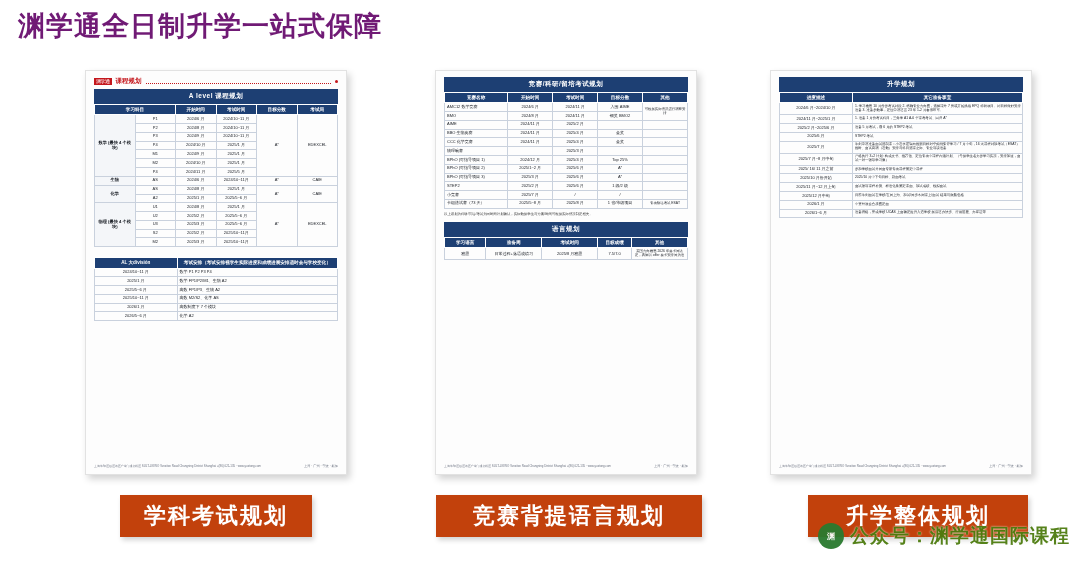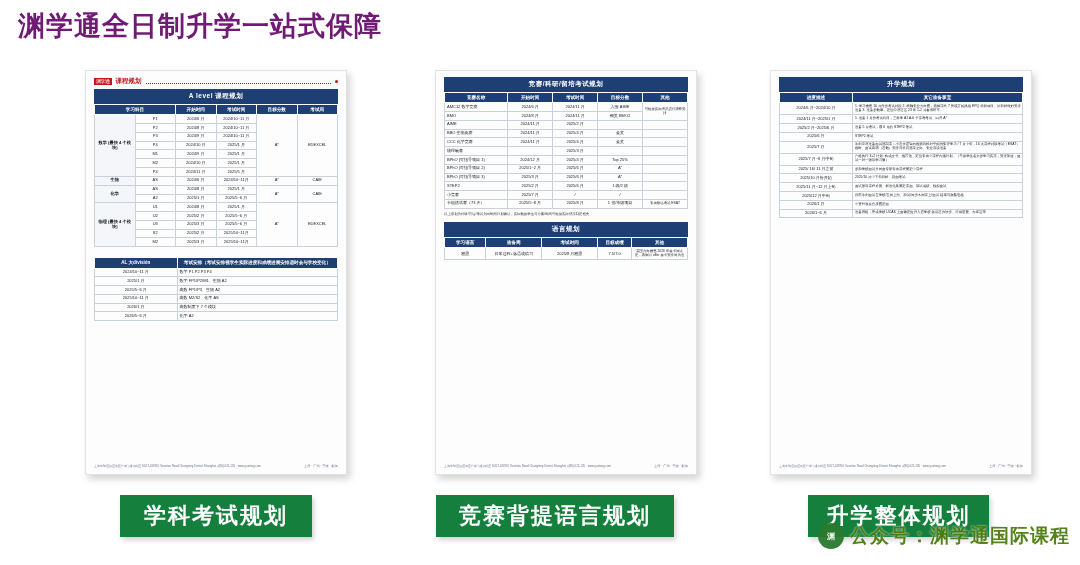--- a/index.html
+++ b/index.html
@@ -122,21 +122,21 @@
     display: flex;
     justify-content: space-between;
     align-items: flex-end;
   }
   .footer-left { font-size: 2.9px; color: #6b7280; line-height: 1.45; }
   .footer-right { font-size: 3.2px; color: #6b7280; }
 
   
   .ribbon {
     position: absolute;
-    background: #15803d;
+    background: #c2410c;
     color: #ffffff;
     font-family: "DejaVu Serif", serif;
     font-size: 22px;
     font-weight: bold;
     letter-spacing: 2px;
     padding: 6px 14px;
     text-align: center;
     white-space: nowrap;
     box-shadow: 2px 3px 5px rgba(0,0,0,0.18);
   }
@@ -541,21 +541,21 @@
 
     <div class="footer-block">
       <div class="footer-left">上海市/中区校区地区广带门服务机区
 SULT-LIKWO Yanxitan Road Changning District Shanghai
 +(86) 021-135 ·  www.yuxtong.com</div>
       <div class="footer-right">上海 · 广州 · 宁波 · 新加</div>
     </div>
   </div>
 
   <div class="ribbon" style="left:120px; top:495px; width:192px;">学科考试规划</div>
-  <div class="ribbon" style="left:436px; top:495px; width:238px;">竞赛背提语言规划</div>
-  <div class="ribbon" style="left:808px; top:495px; width:181px;">升学整体规划</div>
+  <div class="ribbon" style="left:436px; top:495px; width:266px;">竞赛背提语言规划</div>
+  <div class="ribbon" style="left:808px; top:495px; width:220px;">升学整体规划</div>
 
   <div class="watermark">
     <div class="wm-badge">渊</div>
     <div class="wm-text">公众号：渊学通国际课程</div>
   </div>
 
 </div>
 
 </body></html>

